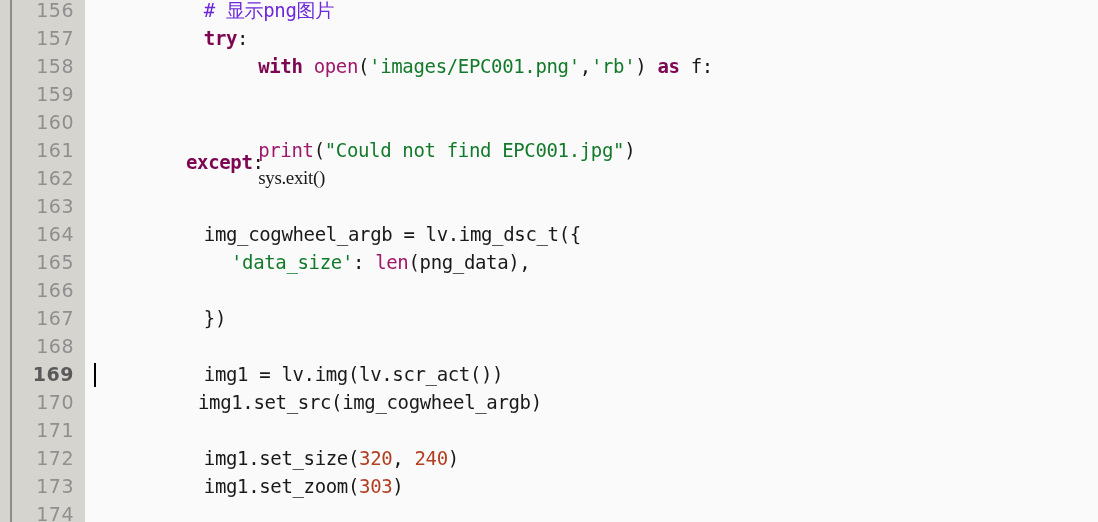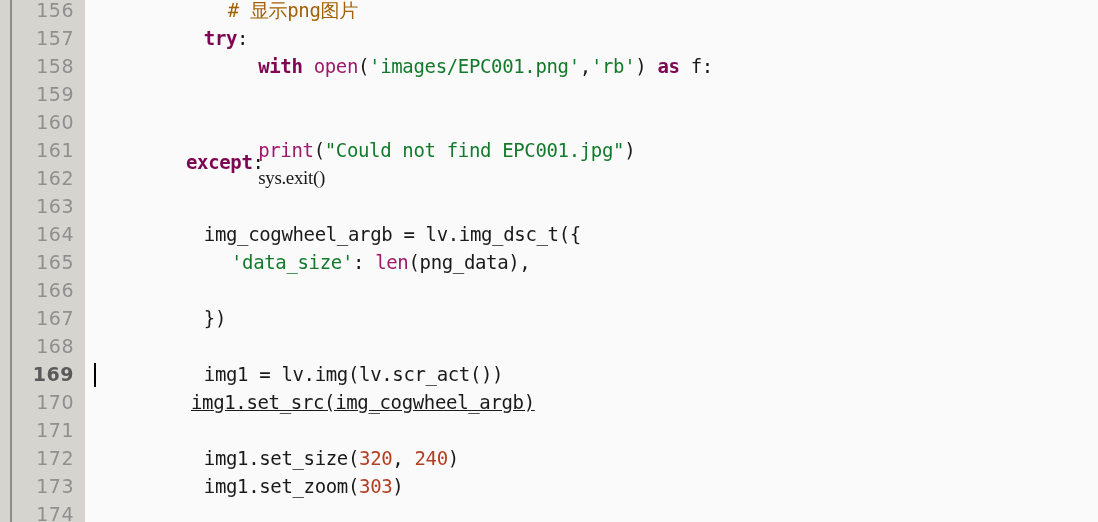--- a/index.html
+++ b/index.html
@@ -93,21 +93,21 @@
     left: 95px;
     color: #1a1a1a;
     font-size: 19px;
     font-family: "DejaVu Sans Mono", monospace;
     letter-spacing: -0.35px;
     z-index: 2;
   }
 
   
   .t-plain   { color: #1a1a1a; }
-  .t-comment { color: #a16207; margin-left: 24px; }
+  .t-comment { color: #6d28d9; }
   .t-kw      { color: #7d0552; font-weight: bold; }
   .t-fn      { color: #a0186b; }
   .t-str     { color: #137a2b; }
   .t-num     { color: #b33f22; }
   .t-punct   { color: #1a1a1a; }
 
   
   .caret {
     position: absolute;
     left: 94px;
@@ -136,20 +136,20 @@
       <div class="row" style="top: 108px;"><div class="lineno">160</div><div class="codetext" style="left: 186px; margin-top: 40px;"><span class="t-kw">except</span><span class="t-punct">:</span></div></div>
       <div class="row" style="top: 136px;"><div class="lineno">161</div><div class="codetext" style="left: 258.2px;"><span class="t-fn">print</span><span class="t-punct">(</span><span class="t-str">"Could not find EPC001.jpg"</span><span class="t-punct">)</span></div></div>
       <div class="row" style="top: 164px;"><div class="lineno">162</div><div class="codetext" style="left: 258.2px; font-family: Liberation Serif, serif;"><span class="t-plain">sys.exit()</span></div></div>
       <div class="row" style="top: 192px;"><div class="lineno">163</div><div class="codetext" style="left: 95px;"></div></div>
       <div class="row" style="top: 220px;"><div class="lineno">164</div><div class="codetext" style="left: 203.8px;"><span class="t-plain">img_cogwheel_argb = lv.img_dsc_t({</span></div></div>
       <div class="row" style="top: 248px;"><div class="lineno">165</div><div class="codetext" style="left: 231px;"><span class="t-str">'data_size'</span><span class="t-punct">: </span><span class="t-fn">len</span><span class="t-plain">(png_data),</span></div></div>
       <div class="row" style="top: 276px;"><div class="lineno">166</div></div>
       <div class="row" style="top: 304px;"><div class="lineno">167</div><div class="codetext" style="left: 203.8px;"><span class="t-plain">})</span></div></div>
       <div class="row" style="top: 332px;"><div class="lineno">168</div><div class="codetext" style="left: 95px;"></div></div>
       <div class="row current" style="top: 360px;"><div class="row-bg"></div><div class="lineno">169</div><div class="codetext" style="left: 203.8px;"><span class="t-plain">img1 = lv.img(lv.scr_act())</span></div><div class="caret"></div></div>
-      <div class="row" style="top: 388px;"><div class="lineno">170</div><div class="codetext" style="left: 191px; text-decoration: underline;"><span class="t-plain">img1.set_src(img_cogwheel_argb)</span></div></div>
+      <div class="row" style="top: 388px;"><div class="lineno">170</div><div class="codetext" style="left: 198px;"><span class="t-plain">img1.set_src(img_cogwheel_argb)</span></div></div>
       <div class="row" style="top: 416px;"><div class="lineno">171</div></div>
       <div class="row" style="top: 444px;"><div class="lineno">172</div><div class="codetext" style="left: 203.8px;"><span class="t-plain">img1.set_size(</span><span class="t-num">320</span><span class="t-plain">, </span><span class="t-num">240</span><span class="t-plain">)</span></div></div>
       <div class="row" style="top: 472px;"><div class="lineno">173</div><div class="codetext" style="left: 203.8px;"><span class="t-plain">img1.set_zoom(</span><span class="t-num">303</span><span class="t-plain">)</span></div></div>
       <div class="row" style="top: 500px;"><div class="lineno">174</div><div class="codetext" style="left: 95px;"></div></div>
     </div>
 
 </div>
 
 </body></html>

